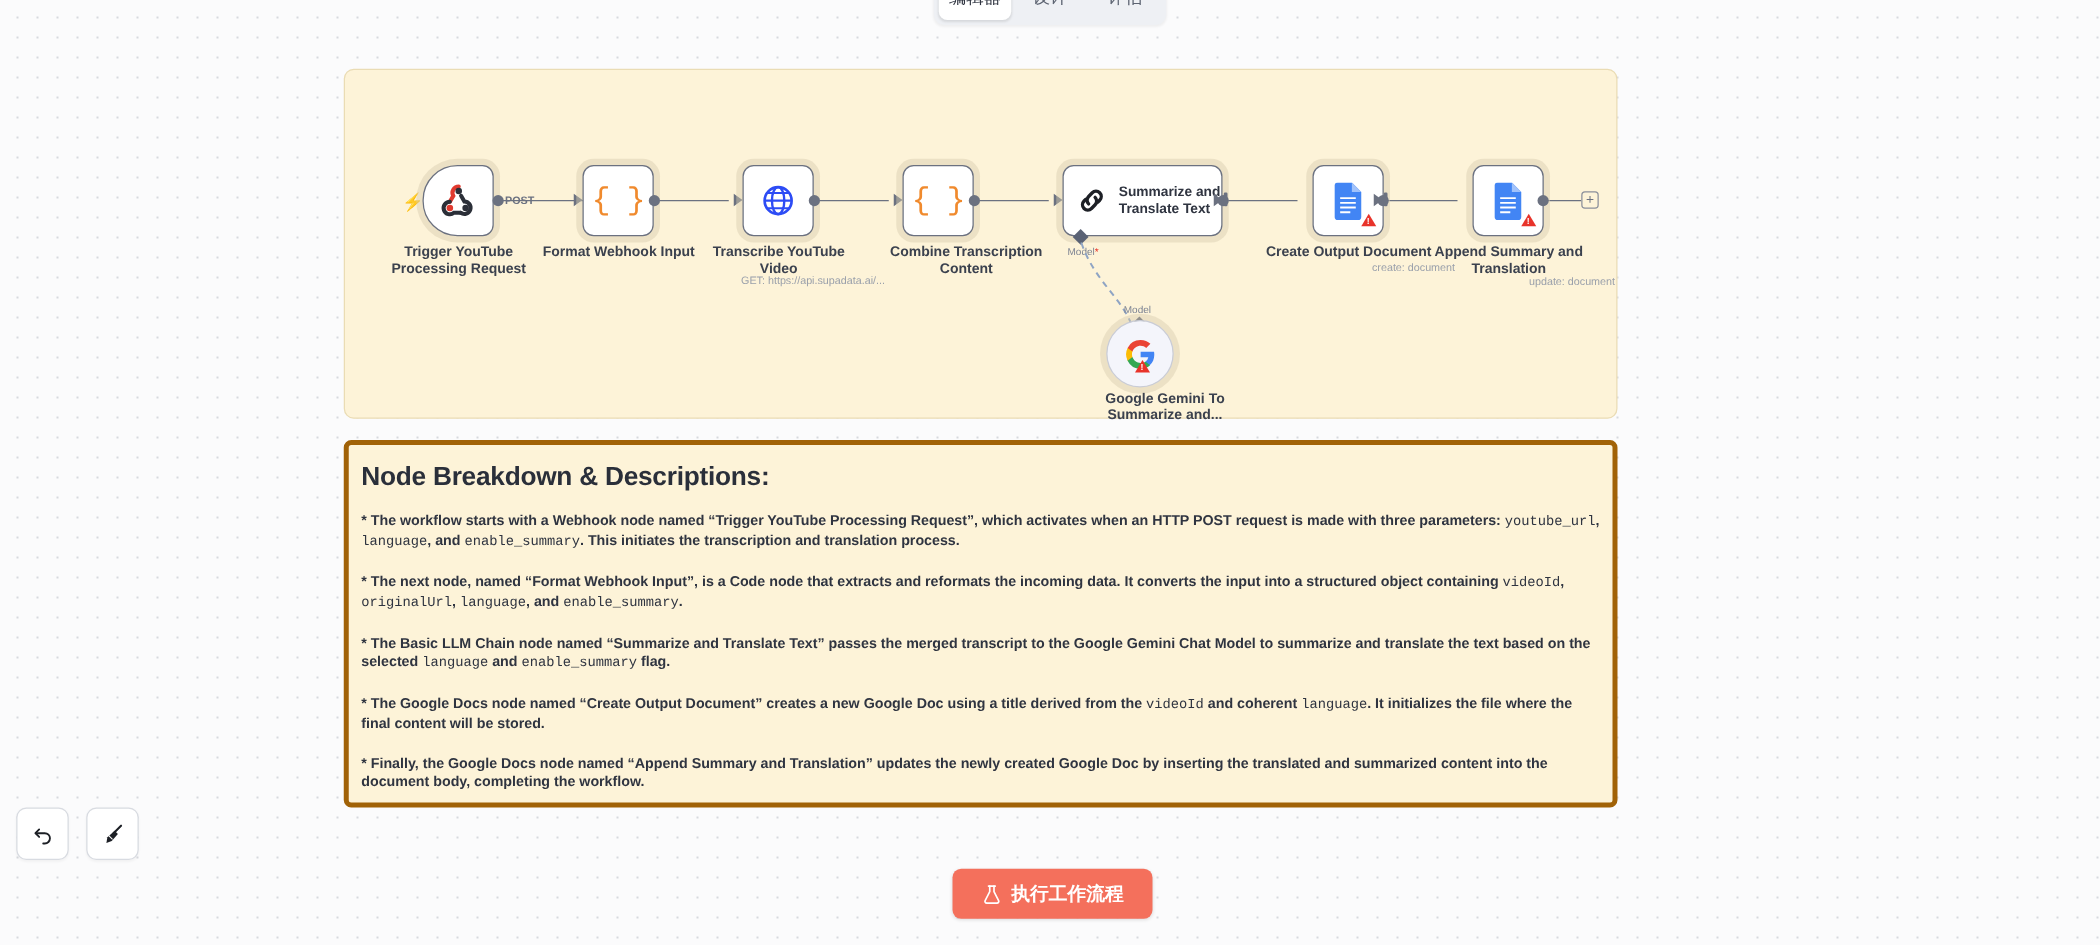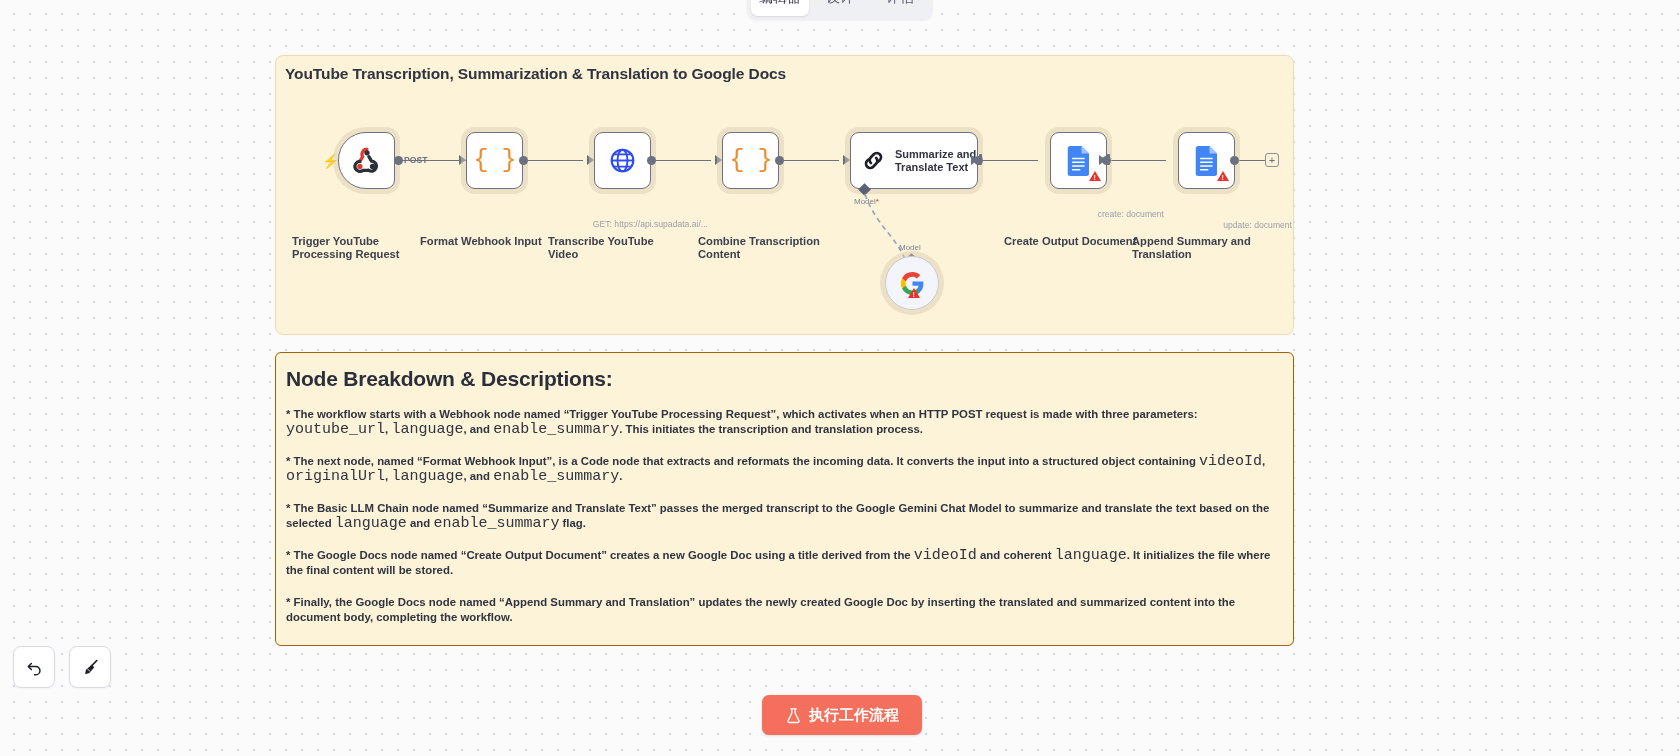--- a/index.html
+++ b/index.html
@@ -63,25 +63,25 @@
   }
   .node.sq { width: 57px; height: 57px; }
   .node.trigger {
     width: 57px; height: 57px;
     border-radius: 28px 9px 9px 28px;
   }
   .node.wide { width: 128px; height: 57px; justify-content: flex-start; padding-left: 10px; gap: 9px; }
 
   .node-label {
     position: absolute;
-    text-align: left;
+    text-align: center;
     font-size: 11.2px; font-weight: bold; color: #3b414e;
     line-height: 12.6px;
     width: 150px;
-    left: 50%; transform: translateX(-50%); margin-top: 39px;
+    left: 50%; transform: translateX(-50%);
   }
   .node-sub {
     position: absolute;
     text-align: right;
     font-size: 8.6px; color: #9aa0ab;
     width: 170px;
     left: 50%; transform: translateX(-50%);
   }
 
   
@@ -133,35 +133,35 @@
     background: #f4f5fb; border: 1.6px solid #c9ccd6;
     box-shadow: 0 0 0 5px rgba(215,205,175,.45);
     display: flex; align-items: center; justify-content: center;
   }
 
   
   #desc-card {
     position: absolute; left: 275px; top: 352px;
     width: 1019px; height: 294px;
     background: #fdf3d8;
-    border: 1px solid #a16207;
+    border: 4px solid #a16207;
     border-radius: 6px;
     padding: 14px 10px 10px 10px;
   }
   #desc-title {
     font-size: 21px; font-weight: bold; color: #2a2f3a;
     margin-bottom: 16px; letter-spacing: -0.2px;
   }
   .desc-p {
     font-size: 11.4px; font-weight: bold; color: #2f3440;
     line-height: 15px; margin-bottom: 17px;
   }
   .desc-p code {
     font-family: "Liberation Mono", monospace;
-    font-size: 15px; font-weight: normal; color: #2f3440;
+    font-size: 11px; font-weight: normal; color: #2f3440;
   }
 
   
   .tool-btn {
     position: absolute; width: 42px; height: 42px;
     background: #ffffff; border: 1px solid #d8dbe1; border-radius: 8px;
     display: flex; align-items: center; justify-content: center;
     box-shadow: 0 1px 2px rgba(0,0,0,.04);
   }
   #run-btn {
@@ -179,21 +179,20 @@
 
 <div id="canvas"></div>
 
 <div id="tabbar">
   <div class="tab active">编辑器</div>
   <div class="tab">设计</div>
   <div class="tab">评估</div>
 </div>
 
 <div id="wf-card">
-  <div id="wf-title">YouTube Transcription, Summarization &amp; Translation to Google Docs</div>
 
   <div class="link" style="left:108px; top:104px; width:85px;"></div>
   <div class="link" style="left:245px; top:104px; width:62px;"></div>
   <div class="link" style="left:373px; top:104px; width:62px;"></div>
   <div class="link" style="left:501px; top:104px; width:62px;"></div>
   <div class="link" style="left:700px; top:104px; width:62px;"></div>
   <div class="link" style="left:828px; top:104px; width:62px;"></div>
   <div class="link" style="left:956px; top:104px; width:33px;"></div>
 
   <div class="bolt" style="left:46px; top:97px;">⚡</div>

